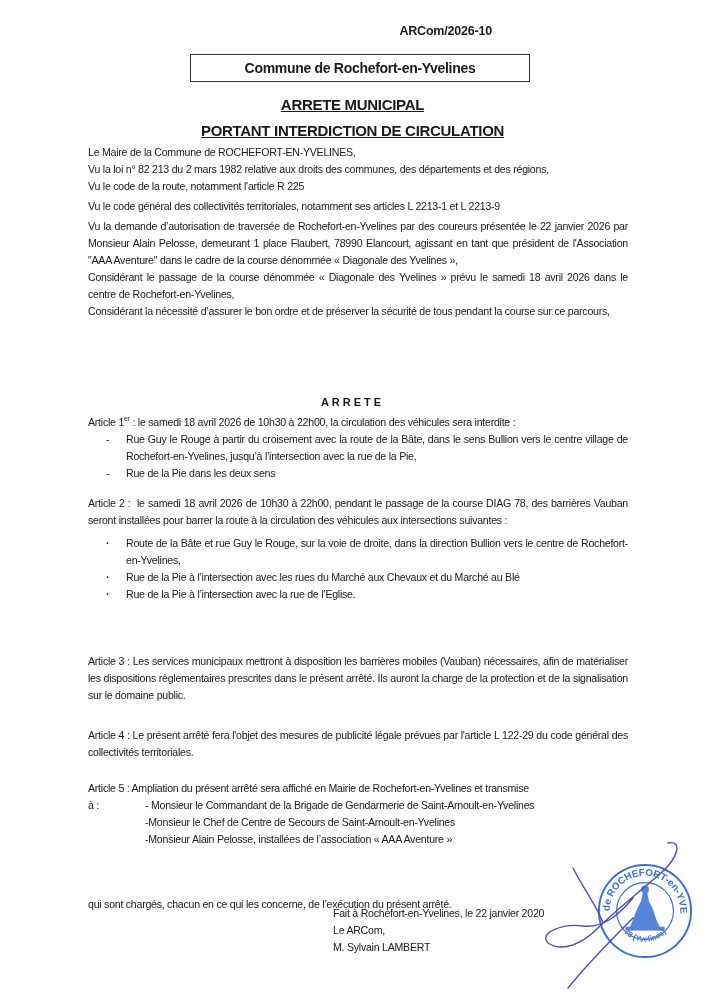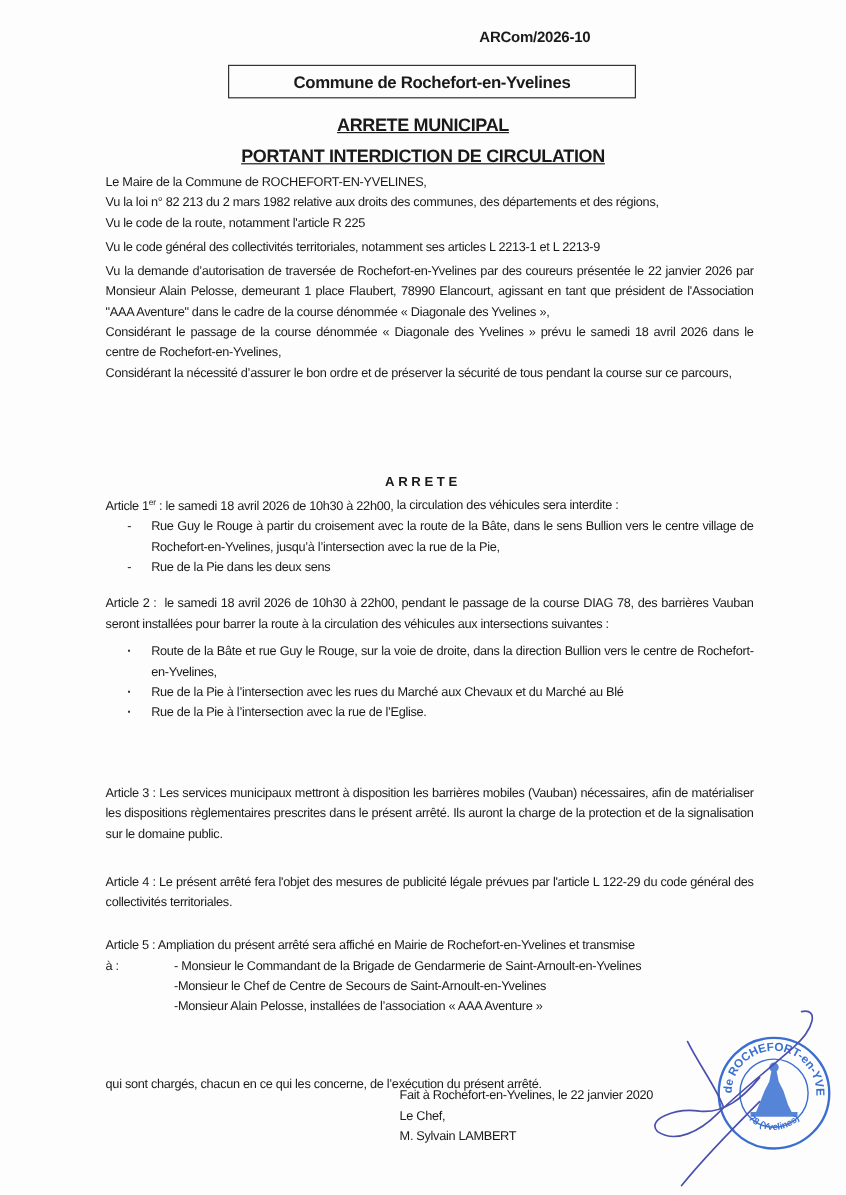--- a/index.html
+++ b/index.html
@@ -109,21 +109,21 @@
         <span class="line">-Monsieur le Chef de Centre de Secours de Saint-Arnoult-en-Yvelines</span>
         <span class="line">-Monsieur Alain Pelosse, installées de l’association « AAA Aventure »</span>
       </div>
     </div>
   </div>
 
   <div class="body-text" style="top:896px;">qui sont chargés, chacun en ce qui les concerne, de l’exécution du présent arrêté.</div>
 
   <div class="sign">
     <span class="line">Fait à Rochefort-en-Yvelines, le 22 janvier 2020</span>
-    <span class="line">Le Chef,</span>
+    <span class="line">Le ARCom,</span>
     <span class="line">M. Sylvain LAMBERT</span>
   </div>
 
   <svg class="stamp" viewBox="0 0 100 100">
     <defs>
       <path id="arcTop" d="M 14 50 A 36 36 0 0 1 86 50"></path>
       <path id="arcBot" d="M 22 62 A 30 30 0 0 0 78 62"></path>
     </defs>
     <circle cx="50" cy="50" r="47" fill="none" stroke="#3a6fd0" stroke-width="2"></circle>
     <circle cx="50" cy="50" r="29" fill="none" stroke="#3a6fd0" stroke-width="1.2"></circle>

